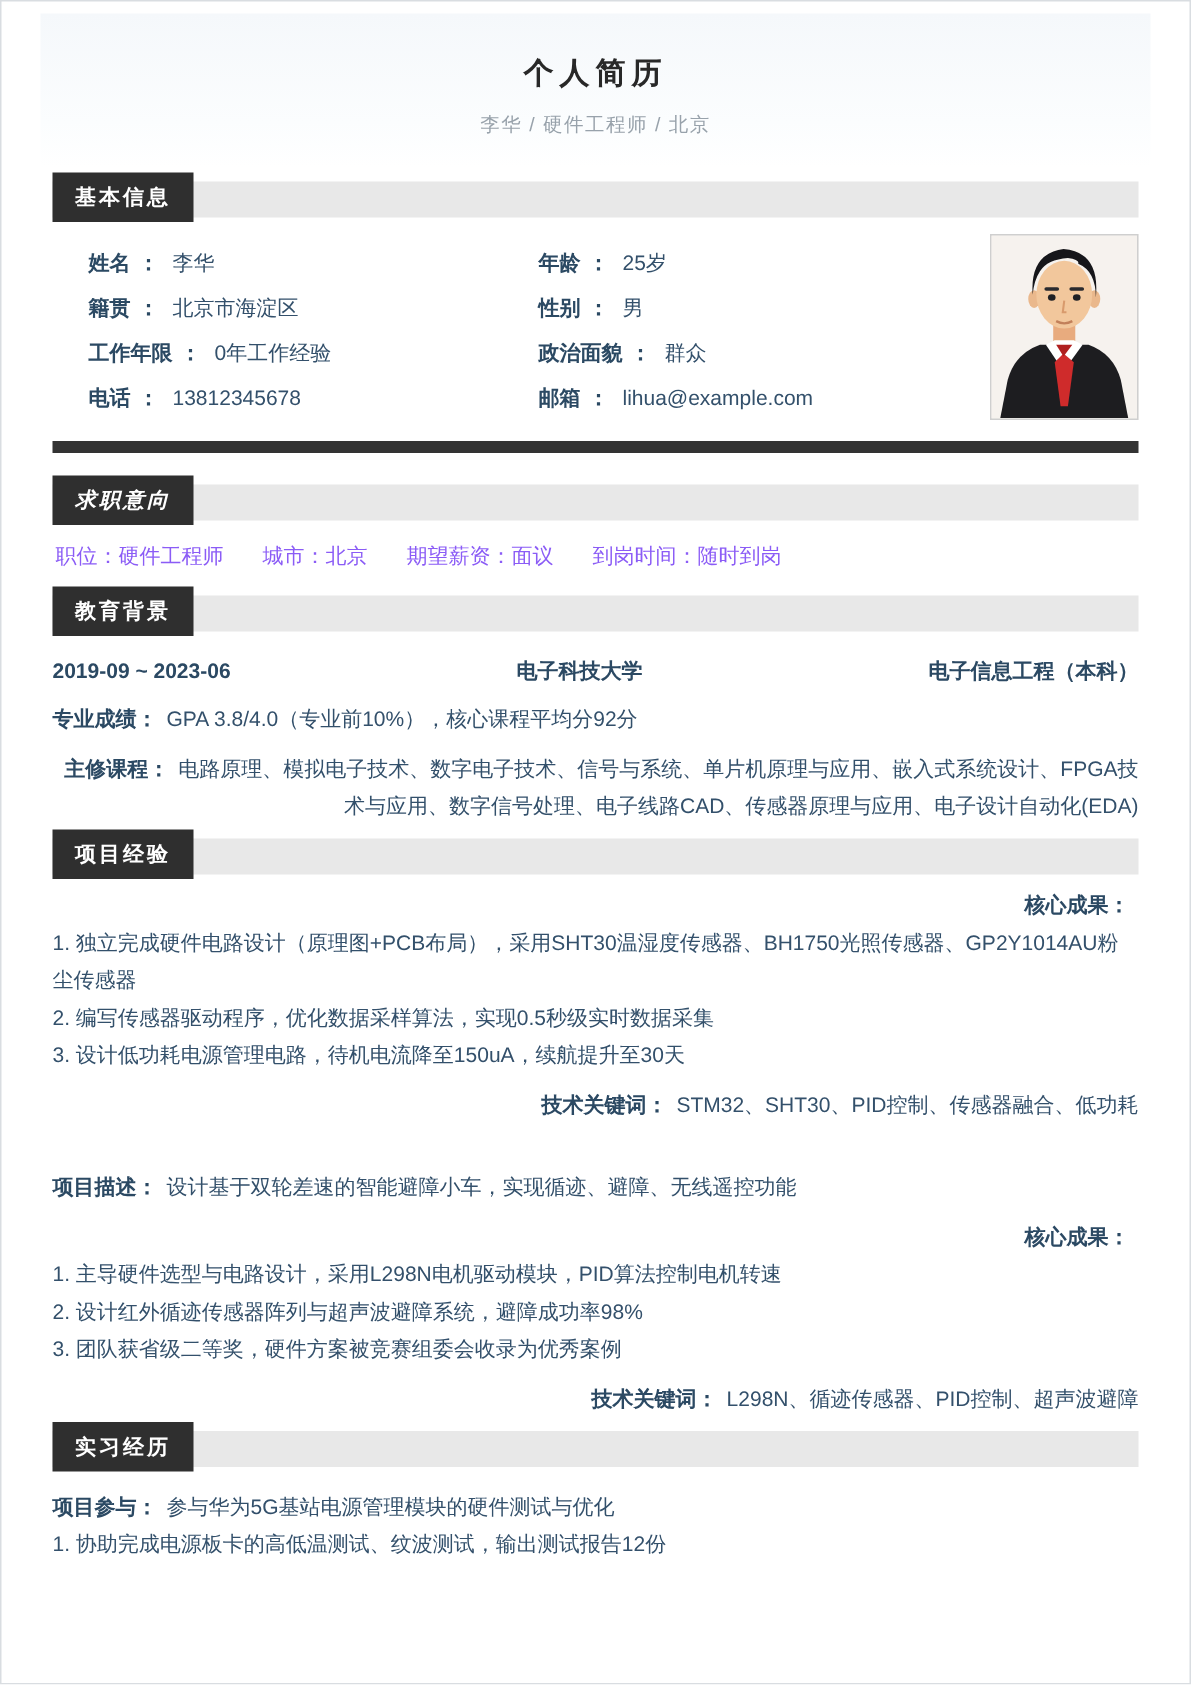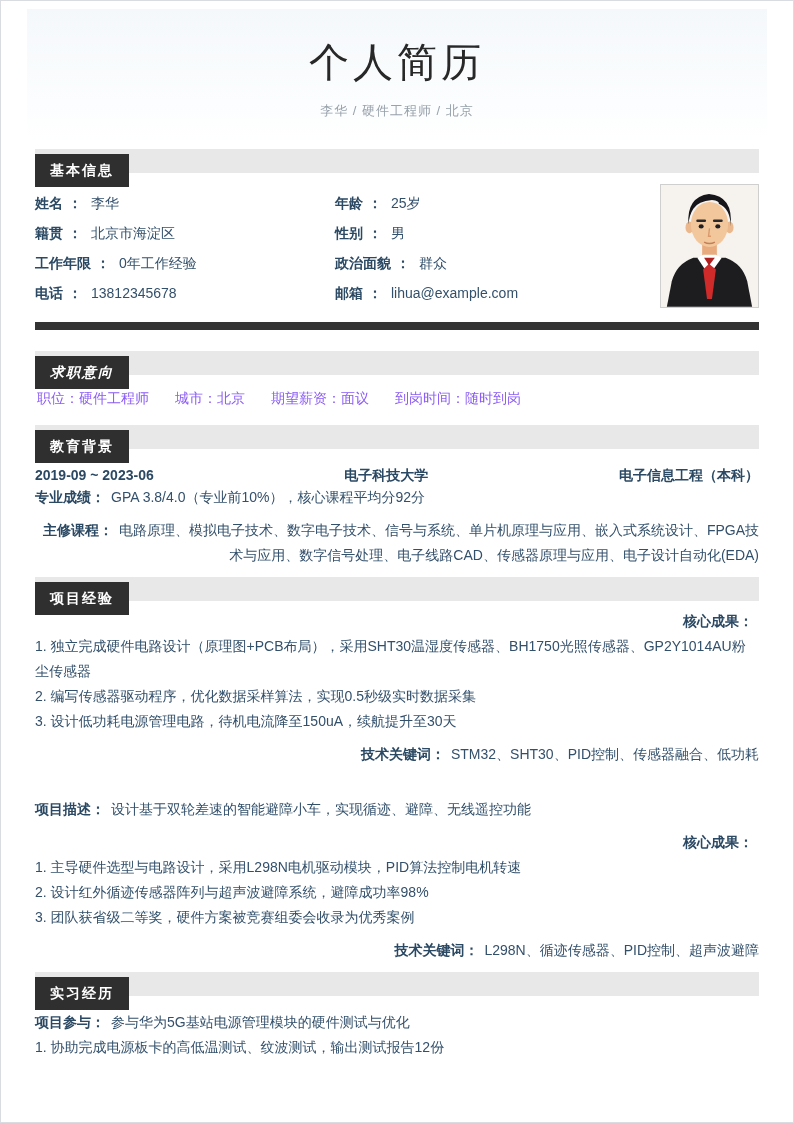--- a/index.html
+++ b/index.html
@@ -18,51 +18,51 @@
   }
 
   
   .header {
     margin: 8px 26px 0;
     padding: 26px 0 20px;
     background: linear-gradient(180deg, #f5f8fb 0%, #fbfdfe 70%, #ffffff 100%);
     text-align: center;
   }
   .header h1 {
-    font-size: 40px;
-    font-weight: normal;
+    font-size: 20px;
+    font-weight: bold;
     letter-spacing: 4px;
     color: #282828;
   }
   .header .subtitle {
     margin-top: 12px;
     font-size: 13px;
     color: #98a2ab;
     letter-spacing: 1px;
   }
 
   
   .content { padding: 0 34px; }
 
   
   .section-bar { position: relative; height: 33px; }
   .section-bar .bar-bg {
     position: absolute; left: 0; right: 0; bottom: 0;
     height: 24px; background: #e8e8e8;
   }
   .section-bar .badge {
-    position: absolute; left: 0; top: 14px;
+    position: absolute; left: 0; top: 3px;
     width: 94px; height: 33px; line-height: 33px;
     background: #2f2f2f; color: #ffffff;
     font-size: 14px; font-weight: bold; text-align: center;
     letter-spacing: 2px;
   }
 
   
-  .basic-wrap { display: flex; padding-top: 16px; }
+  .basic-wrap { display: flex; padding-top: 16px; margin-left: 24px; }
   .bi-grid {
     flex: 1;
     display: grid;
     grid-template-columns: 300px 1fr;
     grid-auto-rows: 30px;
     align-items: center;
     font-size: 14px;
   }
   .bi-label { font-weight: bold; color: #2b4963; }
   .bi-sep { margin: 0 9px 0 5px; font-weight: bold; color: #2b4963; }
@@ -91,21 +91,21 @@
 
   
   .para { font-size: 14px; line-height: 25px; color: #33506b; }
   .para .lbl { font-weight: bold; color: #2b4963; margin-right: 6px; }
   .edu-top {
     display: flex; justify-content: space-between;
     font-size: 14px; font-weight: bold; color: #2b4963;
     margin-top: 18px;
   }
   .gap14 { margin-top: 14px; }
-  .gap10 { }
+  .gap10 { margin-top: 10px; }
   .gap8  { margin-top: 8px; text-align: right; }
   .gap28 { margin-top: 30px; }
   .list-item { font-size: 14px; line-height: 25px; color: #33506b; }
 </style>
 </head>
 <body>
 
 <div class="page">
 
   <div class="header">

